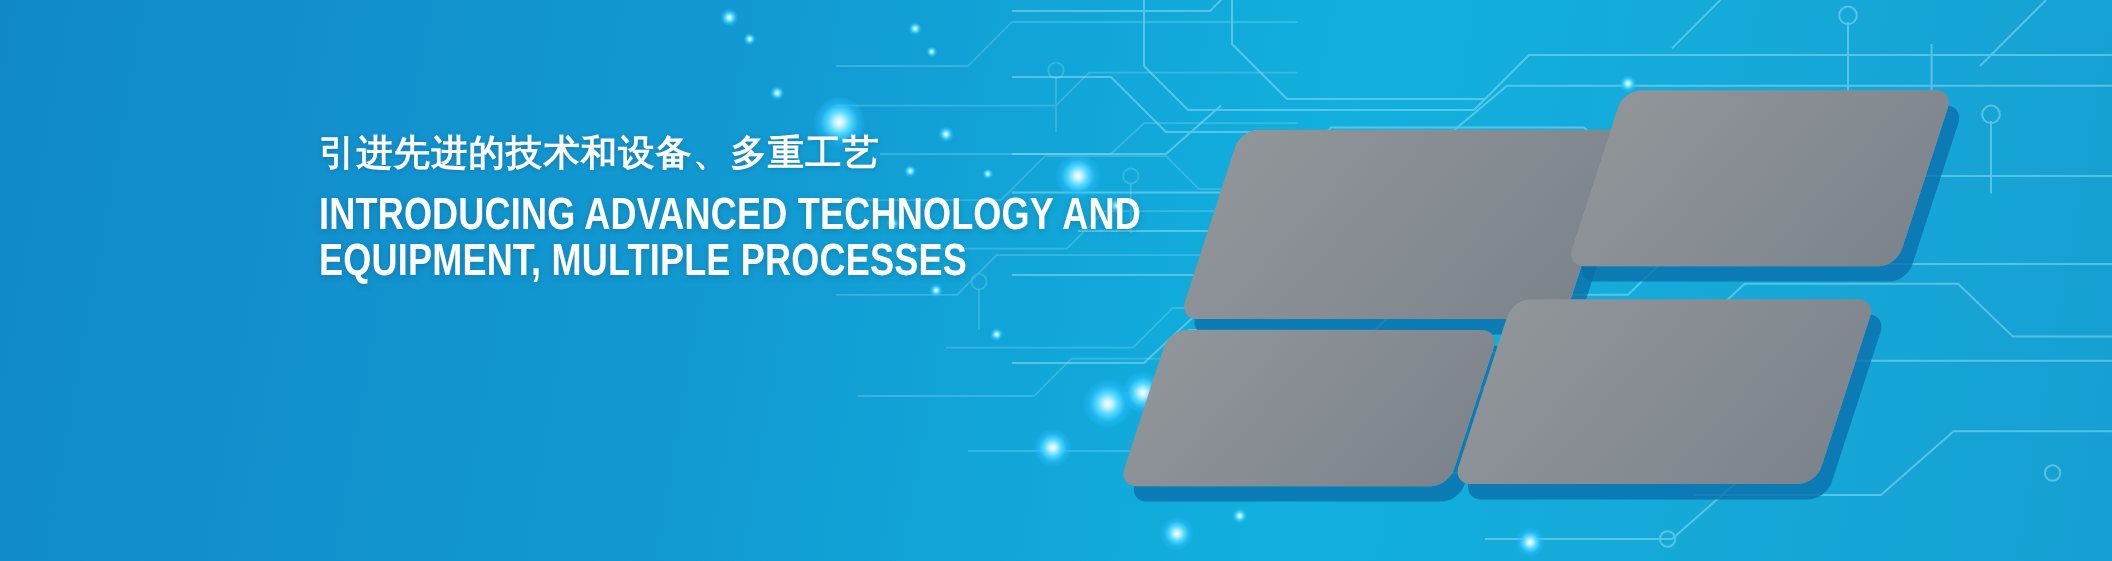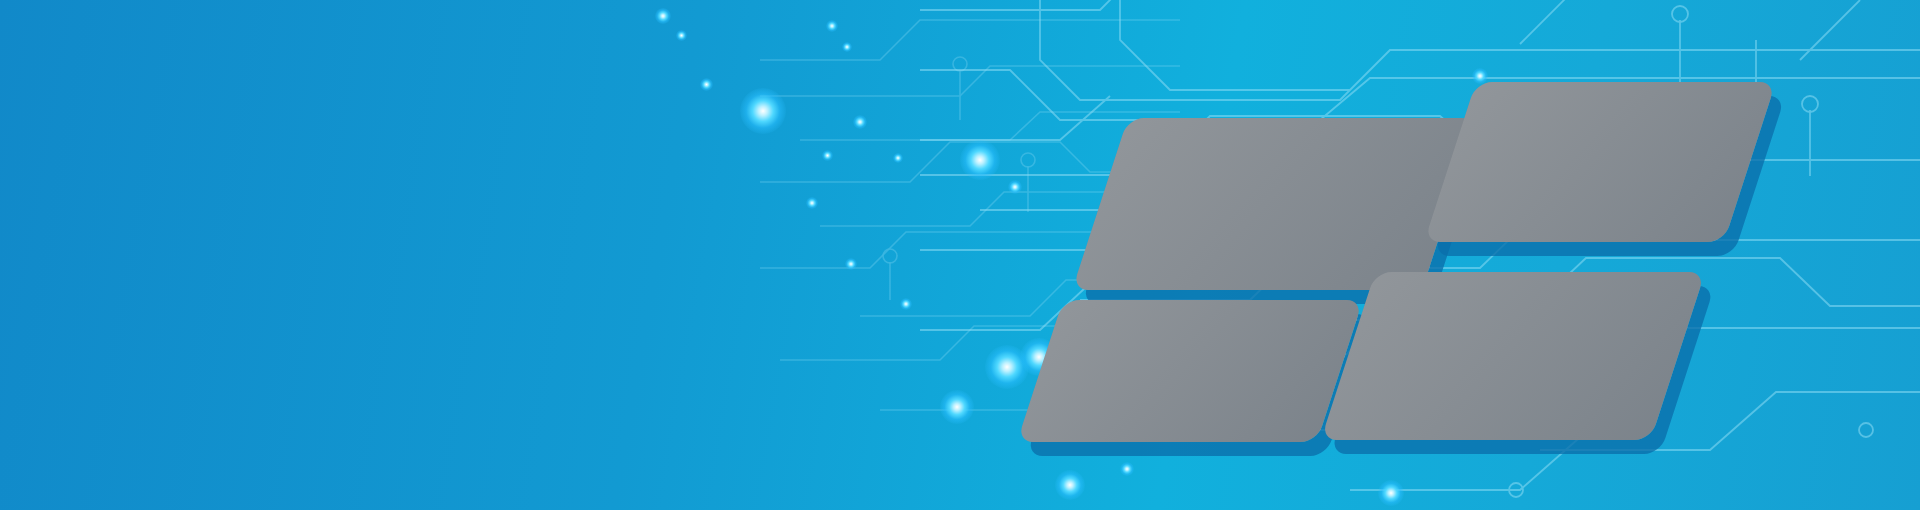--- a/index.html
+++ b/index.html
@@ -251,20 +251,27 @@
     <span class="particle" style="left:900px;top:298px;width:12px;height:12px;"></span>
     <span class="particle" style="left:985px;top:345px;width:44px;height:44px;"></span>
     <span class="particle" style="left:1020px;top:338px;width:38px;height:38px;"></span>
     <span class="particle" style="left:940px;top:390px;width:34px;height:34px;"></span>
     <span class="particle" style="left:1055px;top:470px;width:30px;height:30px;"></span>
     <span class="particle" style="left:1120px;top:462px;width:14px;height:14px;"></span>
     <span class="particle" style="left:1378px;top:480px;width:26px;height:26px;"></span>
     <span class="particle" style="left:1472px;top:68px;width:16px;height:16px;"></span>
   </div>
 
+  <div class="copy">
+    <p class="headline-cn">引进先进的技术和设备、多重工艺</p>
+    <div class="headline-en">
+      <span class="en-line">INTRODUCING ADVANCED TECHNOLOGY AND</span>
+      <span class="en-line">EQUIPMENT, MULTIPLE PROCESSES</span>
+    </div>
+  </div>
 
   <div class="collage">
 
     <div class="photo-card" style="left:1100px;top:118px;width:350px;height:172px;">
       <div class="photo-inner p-lab"></div>
     </div>
 
     <div class="photo-card" style="left:1450px;top:82px;width:300px;height:160px;">
       <div class="photo-inner p-office"></div>
     </div>

